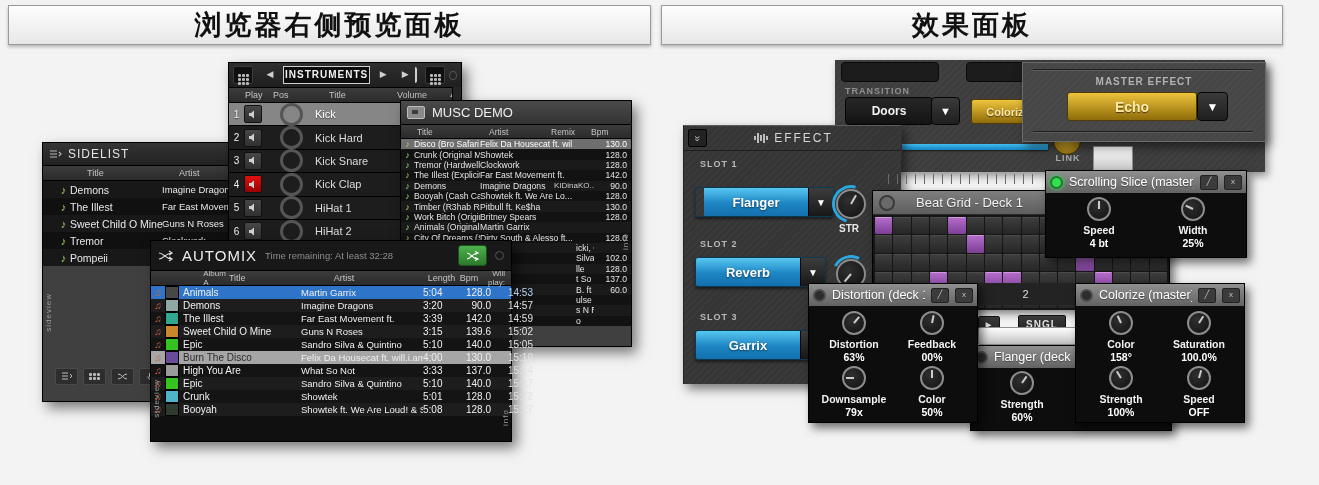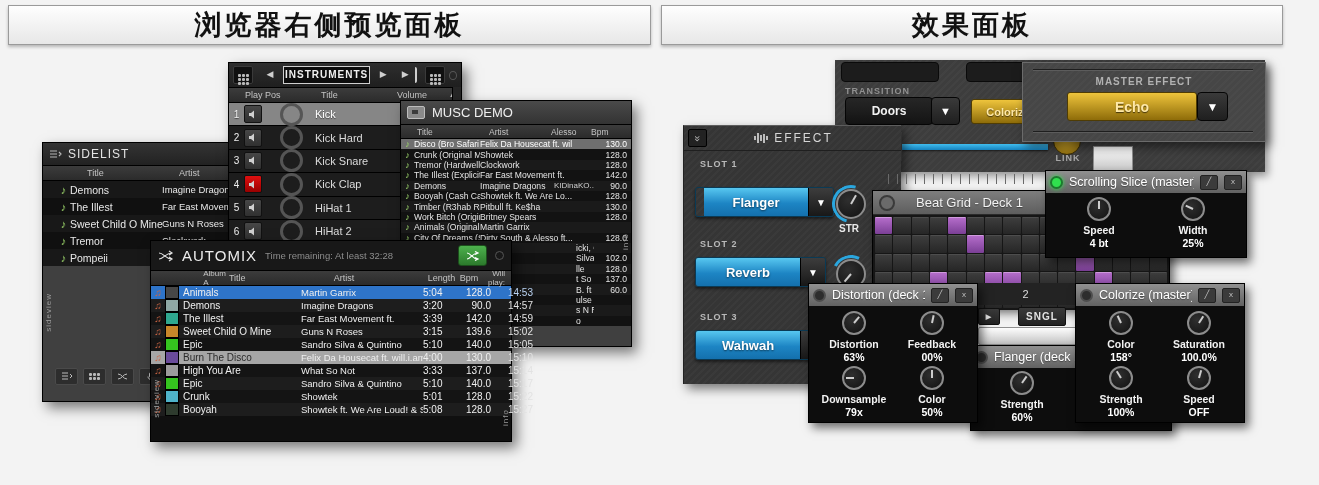--- a/index.html
+++ b/index.html
@@ -133,21 +133,21 @@
   .led.on{background:#30e04e;border-color:#1d7a2e;box-shadow:0 0 5px #30e04e;}
   .fxwin-title{flex:1;color:#fff;font-size:12.5px;white-space:nowrap;overflow:hidden;text-shadow:0 1px 1px rgba(0,0,0,.4);}
   .wbtn{width:16px;height:13px;background:#3b3b3b;border:1px solid #222;border-radius:2px;color:#c2c2c2;
         font-size:8px;line-height:11px;text-align:center;flex:none;}
   .fx-params{display:grid;grid-template-columns:1fr 1fr;padding:5px 6px 7px;row-gap:3px;}
   .param{text-align:center;}
   .pname{font-size:10.5px;font-weight:bold;color:#f2f2f2;margin-top:3px;white-space:nowrap;}
   .pval{font-size:10.5px;font-weight:bold;color:#fff;margin-top:1px;}
   
   .sngl{background:linear-gradient(#3a3a3a,#232323);border:1px solid #101010;border-radius:2px;color:#e2e2e2;
-        font-size:10px;font-weight:bold;letter-spacing:1px;display:flex;align-items:center;justify-content:center;}
+        font-size:10px;font-weight:bold;letter-spacing:1px;display:flex;align-items:center;justify-content:center;margin-top:8px;}
   .whitebar{background:linear-gradient(#fdfdfd,#c4c4c4);border:1px solid #8f8f8f;border-radius:2px;}
   .ruler{background:repeating-linear-gradient(90deg,#6a6a6a 0 1px,transparent 1px 9px);}
   .hairline{position:absolute;height:1px;background:#1e1e1e;box-shadow:0 1px 0 #5c5c5c;}
 </style>
 </head>
 <body>
 
 <div id="stage">
 
   <div class="zh-header" style="left:661px;top:5px;width:620px;">效果面板</div>
@@ -272,21 +272,21 @@
             <i></i>
             <i></i>
             <i></i>
             <i></i>
             <i></i>
           </span></span>
       <span class="am-dot"></span>
     </div>
     <div class="colhead ins-colhead">
       <span style="width:16px;"></span>
-      <span style="width:20px;">Play</span>
+      <span style="width:28px;">Play</span>
       <span style="width:56px;">Pos</span>
       <span style="flex:1;">Title</span>
       <span style="width:52px;">Volume</span>
       <span style="width:12px;font-size:6px;">▲</span>
     </div>
     <div>
 
         <div class="ins-row selected">
           <span class="ins-num">1</span>
           <span class="ins-play">
@@ -390,21 +390,21 @@
     <div class="md-hdr">
       <span class="md-folder">
           <i></i>
         </span>
       <span>MUSC DEMO</span>
     </div>
     <div class="colhead md-colhead" style="font-size:8.5px;">
       <span style="width:16px;"></span>
       <span style="width:72px;">Title</span>
       <span style="width:62px;">Artist</span>
-      <span style="width:40px;">Alesso</span>
+      <span style="width:40px;">Remix</span>
       <span>Bpm</span>
     </div>
     <div>
 
         <div class="md-row playing">
           <span class="note" style="font-size:9px;">♪</span>
           <span class="md-title">Disco (Bro Safari Remix)</span>
           <span class="md-artist">Felix Da Housecat ft. wil</span>
           <span class="md-remix"></span>
           <span class="md-bpm">130.0</span>
@@ -730,21 +730,21 @@
     <div class="slot-label" style="left:16px;top:113px;">SLOT 2</div>
     <div class="dd-blue" style="left:11px;top:131px;">
       <span class="val">Reverb</span>
       <span class="tri">▼</span>
     </div>
     <div class="knob bluearc2" style="position:absolute;left:152px;top:133px;margin:0;">
         <span class="ptr" style="transform: rotate(-140deg);"></span>
       </div>
     <div class="slot-label" style="left:16px;top:186px;">SLOT 3</div>
     <div class="dd-blue" style="left:11px;top:204px;">
-      <span class="val">Wahwah</span>
+      <span class="val">Garrix</span>
       <span class="tri">▼</span>
     </div>
     <div class="knob" style="position:absolute;left:152px;top:206px;margin:0;">
         <span class="ptr" style="transform: rotate(-90deg);"></span>
       </div>
   </div>
 
   <div class="ruler" style="position:absolute;left:888px;top:174px;width:150px;height:10px;z-index:13;"></div>
 
   <div class="fxwin" style="left:872px;top:190px;width:296px;height:116px;z-index:14;">

